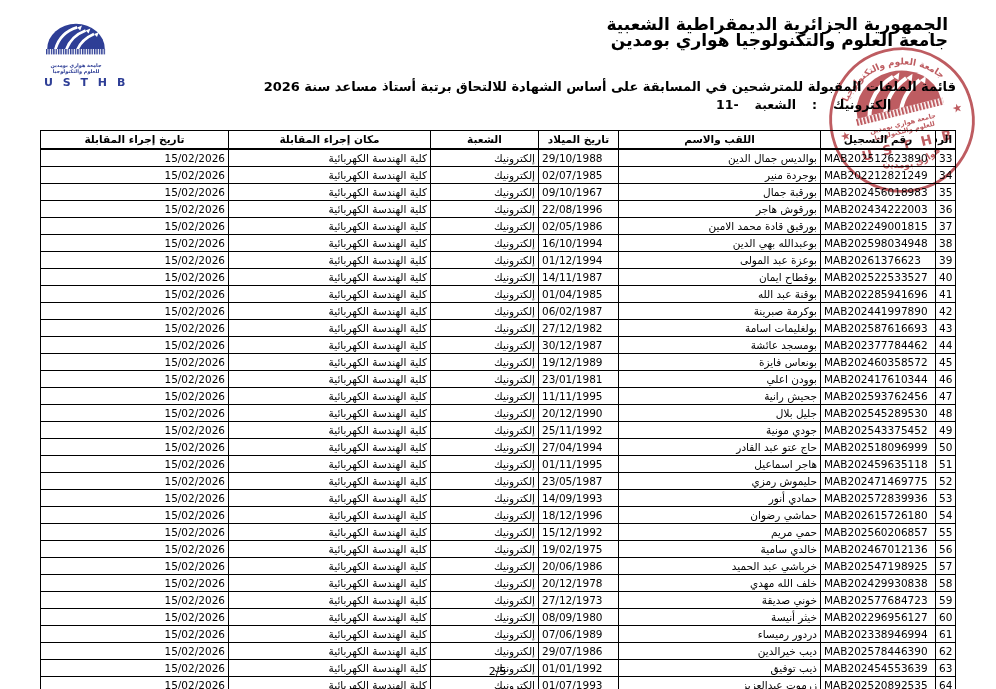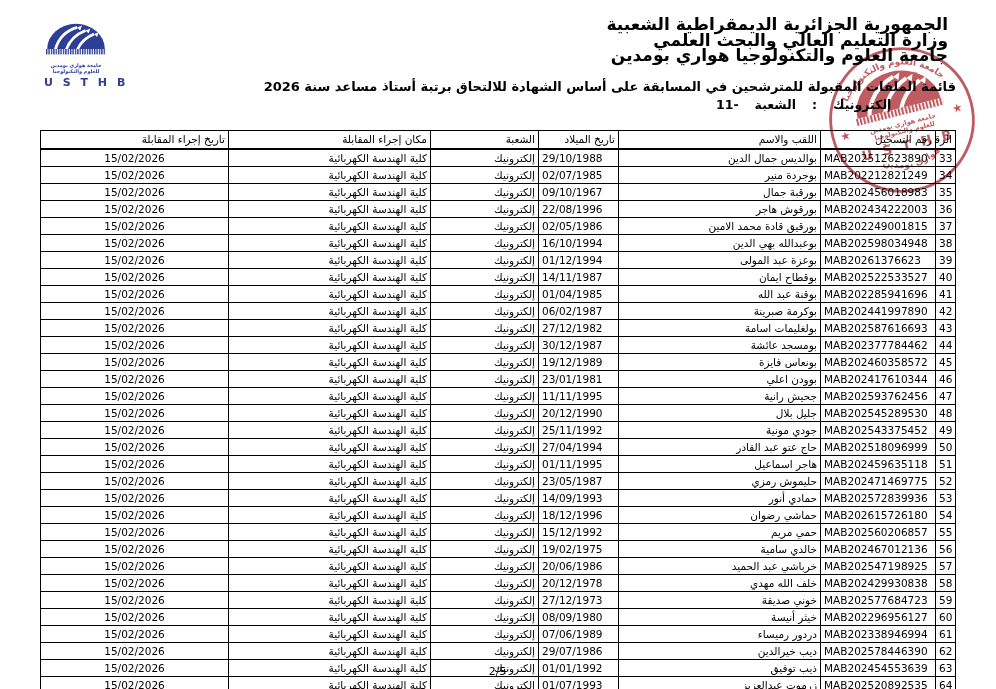--- a/index.html
+++ b/index.html
@@ -18,22 +18,22 @@
   
   .doc-title{position:absolute;left:40px;top:79px;width:916px;text-align:right;
     font-size:13px;font-weight:bold;direction:rtl;}
   .doc-subtitle{position:absolute;left:716px;top:97px;font-size:12.5px;font-weight:bold;
     display:flex;gap:16px;direction:ltr;}
   
   table.list{position:absolute;left:40px;top:130px;width:916px;border-collapse:collapse;
     table-layout:fixed;font-size:10.5px;}
   table.list th,table.list td{border:1px solid #000;padding:0 3px;height:16px;
     line-height:15px;overflow:hidden;white-space:nowrap;}
-  table.list th{height:17px;font-weight:normal;text-align:right;direction:rtl;border-bottom-width:2px;}
-  td.cell-date{text-align:center;}
+  table.list th{height:17px;font-weight:bold;text-align:center;direction:rtl;border-bottom-width:2px;}
+  td.cell-date{text-align:right;}
   td.cell-place{text-align:right;direction:rtl;}
   td.cell-branch{text-align:right;direction:rtl;}
   td.cell-birth{text-align:left;margin-top:12px;}
   td.cell-name{text-align:right;direction:rtl;}
   td.cell-reg{text-align:left;direction:ltr;}
   td.cell-num{text-align:right;}
   .col-date{width:188px}.col-place{width:202px}.col-branch{width:108px}
   .col-birth{width:80px}.col-name{width:202px}.col-reg{width:115px}.col-num{width:20px}
   
   .stamp{position:absolute;left:826px;top:44px;width:152px;height:152px;
@@ -69,21 +69,20 @@
       </g>
       <rect x="0" y="44" width="100" height="9" fill="url(#hatchBlue)"></rect>
     </svg>
     <div class="arabic-line">جامعة هواري بومدين</div>
     <div class="arabic-line">للعلوم والتكنولوجيا</div>
     <div class="acronym">U S T H B</div>
   </div>
 
   <div class="gov-header">
     <div>الجمهورية الجزائرية الديمقراطية الشعبية</div>
-    <div>وزارة التعليم العالي والبحث العلمي</div>
     <div>جامعة العلوم والتكنولوجيا هواري بومدين</div>
   </div>
 
   <div class="doc-title">قائمة الملفات المقبولة للمترشحين  في المسابقة على أساس الشهادة للالتحاق برتبة أستاذ مساعد سنة 2026</div>
 
   <div class="doc-subtitle">
     <span>11-</span>
     <span>الشعبة</span>
     <span>:</span>
     <span>إلكترونيك</span>

